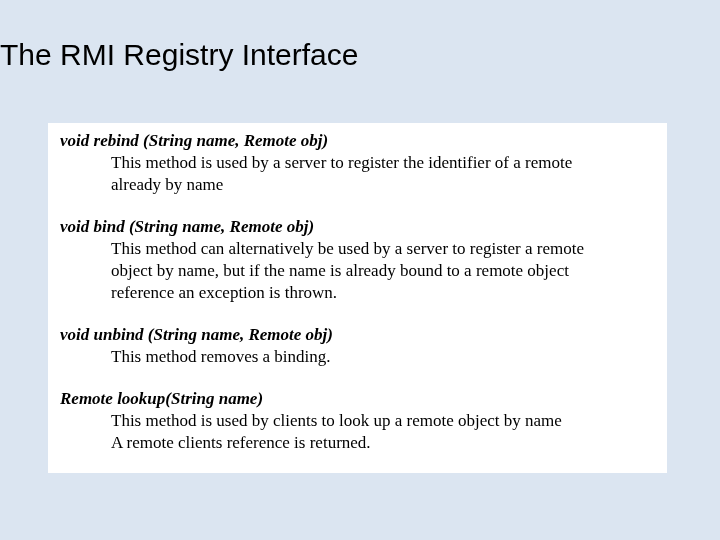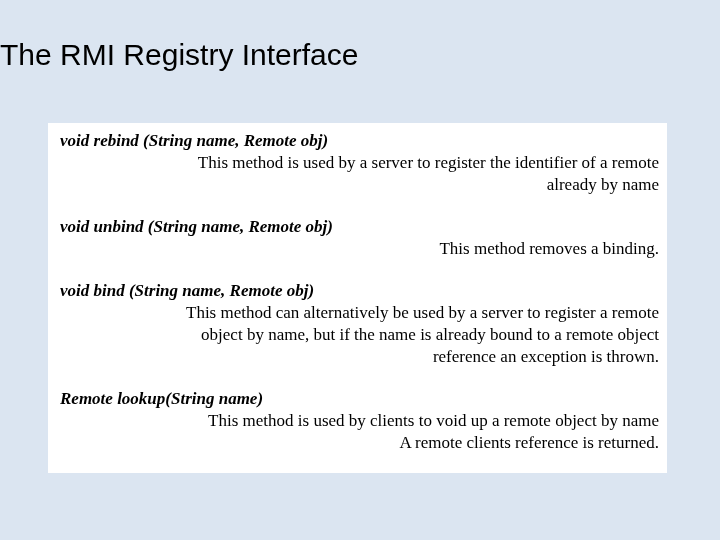--- a/index.html
+++ b/index.html
@@ -41,47 +41,46 @@
     font-style: italic;
     color: #000000;
     white-space: nowrap;
   }
   .desc-line {
     font-size: 17px;
     line-height: 22px;
     margin-left: 51px;
     color: #000000;
     white-space: nowrap;
-    text-align: right;
   }
 </style>
 </head>
 <body style="background: rgb(219, 229, 241);">
 
 <div class="slide-title" style="color: rgb(0, 0, 0);">The RMI Registry Interface</div>
 
 <div class="content-box" style="background: rgb(255, 255, 255);">
 
   <div class="method">
     <div class="signature">void rebind (String name, Remote obj)</div>
     <div class="desc-line">This method is used by a server to register the identifier of a remote</div>
     <div class="desc-line">already by name</div>
   </div>
 
   <div class="method">
-    <div class="signature">void unbind (String name, Remote obj)</div>
-    <div class="desc-line">This method removes a binding.</div>
-  </div>
-
-  <div class="method">
     <div class="signature">void bind (String name, Remote obj)</div>
     <div class="desc-line">This method can alternatively be used by a server to register a remote</div>
     <div class="desc-line">object by name, but if the name is already bound to a remote object</div>
     <div class="desc-line">reference an exception is thrown.</div>
   </div>
 
   <div class="method">
+    <div class="signature">void unbind (String name, Remote obj)</div>
+    <div class="desc-line">This method removes a binding.</div>
+  </div>
+
+  <div class="method">
     <div class="signature">Remote lookup(String name)</div>
-    <div class="desc-line">This method is used by clients to void up a remote object by name</div>
+    <div class="desc-line">This method is used by clients to look up a remote object by name</div>
     <div class="desc-line">A remote clients reference is returned.</div>
   </div>
 
 </div>
 
 </body></html>

